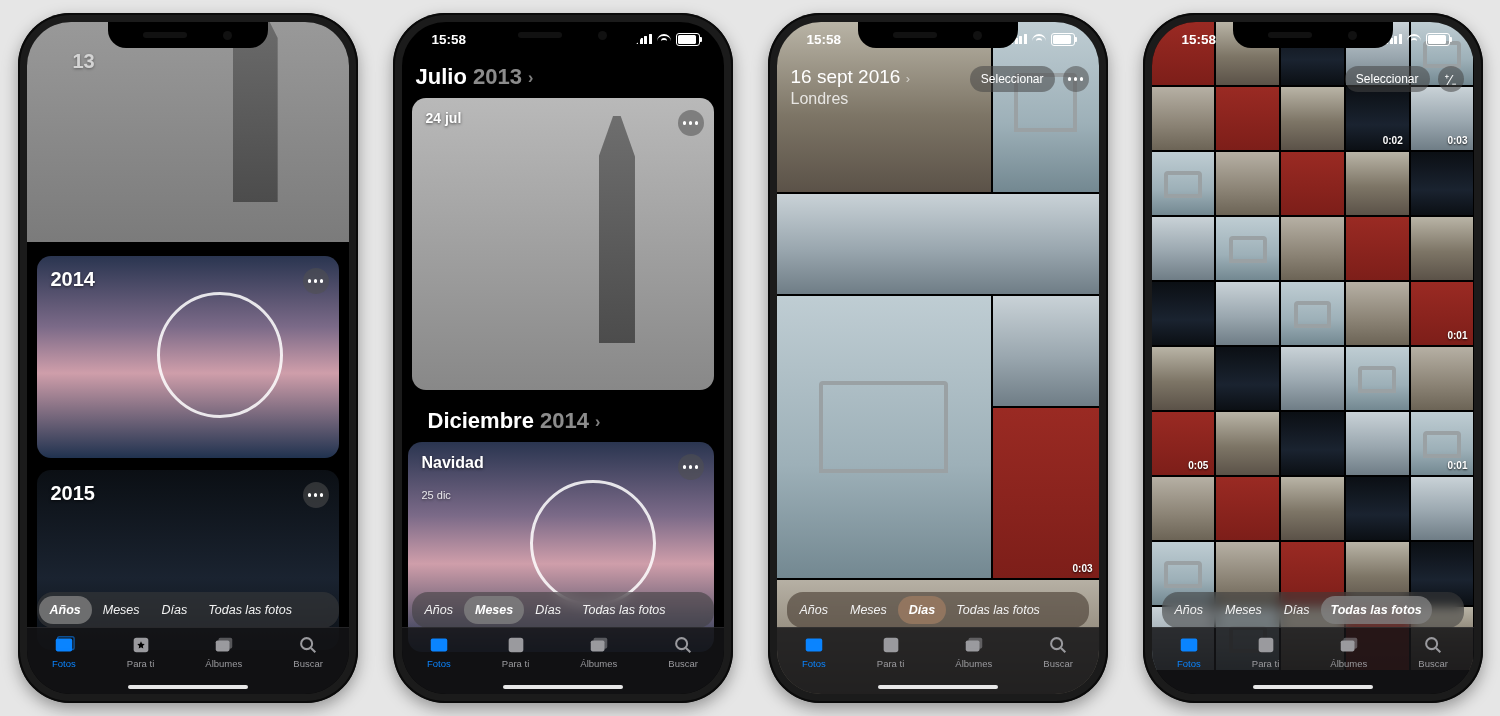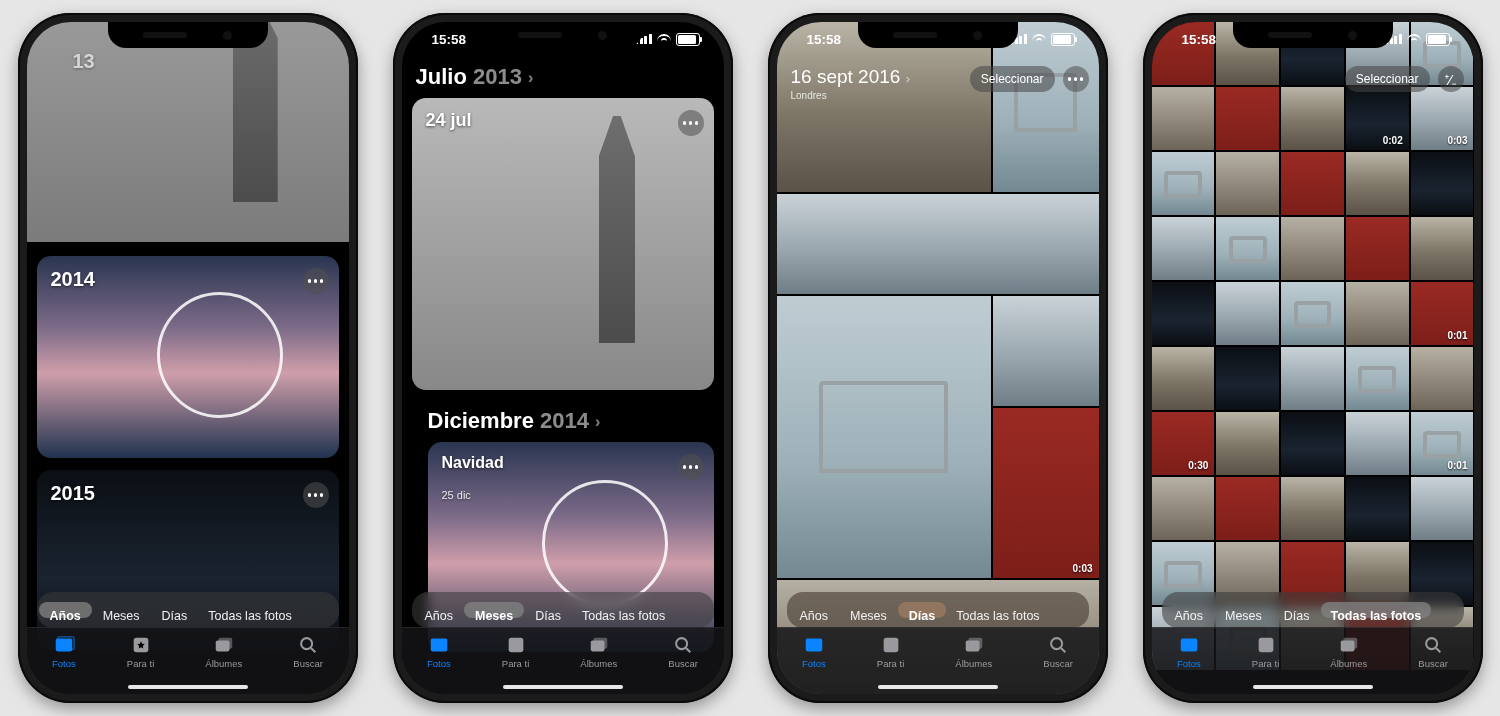--- a/index.html
+++ b/index.html
@@ -42,21 +42,21 @@
 
   
   .seg-wrap {
     position:absolute; left:10px; right:10px; bottom:66px; z-index:30;
   }
   .seg {
     height:32px; border-radius:16px;
     background:rgba(60,60,60,.55); backdrop-filter:blur(6px);
     display:flex; align-items:center; padding:2px; font-size:12.5px; color:#f2f2f2;
   }
-  .seg .opt { flex:0 0 auto; padding:0 11px; height:16px; line-height:28px; border-radius:14px; text-align:right; white-space:nowrap;}
+  .seg .opt { flex:0 0 auto; padding:0 11px; height:28px; line-height:28px; border-radius:14px; text-align:right; white-space:nowrap;font-style:italic;}
   .seg .opt.sel { background:rgba(130,130,130,.78); color:#fff; font-weight:600;}
   .seg .opt.long { padding:0 10px; }
 
   
   .tabbar {
     position:absolute; left:0; right:0; bottom:0; height:60px; z-index:30;
     display:flex; justify-content:space-around; align-items:flex-start; padding-top:6px;
     background:rgba(20,20,22,.85); border-top:.5px solid rgba(255,255,255,.08);
   }
   .tab { display:flex; flex-direction:column; align-items:center; gap:2px; font-size:9.5px; color:#9a9a9e; }
@@ -82,21 +82,21 @@
     display:flex; align-items:center; z-index:10;
   }
   .zoom-btn {
     position:absolute; right:10px; top:44px; width:26px; height:26px;
     border-radius:13px; background:rgba(70,70,70,.55); color:#fff; font-size:14px;
     display:flex; align-items:center; justify-content:center; z-index:10;
   }
 
   .hdr { position:absolute; left:14px; top:44px; z-index:10; }
   .hdr .h1 { font-size:19px; font-weight:400; }
-  .hdr .h2 { font-size:10px; color:rgba(255,255,255,.8); margin-top:2px; }
+  .hdr .h2 { font-size:16px; color:rgba(255,255,255,.8); margin-top:2px; }
 
   
   .bg { position:absolute; inset:0; }
   .bg-bigben { background:linear-gradient(#9d9d9d,#7b7b7b); }
   .bg-bigben::after{content:"";position:absolute;right:22%;top:4%;width:14%;height:80%;background:linear-gradient(#6e6e6e,#4c4c4c);clip-path:polygon(40% 0,60% 0,100% 18%,100% 100%,0 100%,0 18%);} 
   .bg-bigben2 { background:linear-gradient(#b9b9b9,#888888); }
   .bg-bigben2::after{content:"";position:absolute;right:26%;top:6%;width:12%;height:78%;background:linear-gradient(#6e6e6e,#4c4c4c);clip-path:polygon(40% 0,60% 0,100% 18%,100% 100%,0 100%,0 18%);} 
   .bg-eye { background:linear-gradient(180deg,#2a3550 0%,#7b6a88 35%,#cf9eaa 58%,#20324f 100%); }
   .bg-eye::before{content:"";position:absolute;left:40%;top:18%;width:120px;height:120px;border:3px solid rgba(255,255,255,.85);border-radius:50%;}
   .bg-bridge { background:linear-gradient(180deg,#0b0f14,#1a2330 60%,#0b0f14); }
@@ -227,36 +227,36 @@
     <div class="content">
       <div class="scroll">
 
         <div style="position:absolute;left:14px;top:42px;font-size:22px;font-weight:800;">
           <span>Julio</span>
           <span style="color:rgba(255,255,255,.55);">2013</span>
           <span style="font-family:Arial;font-size:16px;color:rgba(255,255,255,.5);vertical-align:1px;"> ›</span>
         </div>
         <div class="card" style="left:10px;right:10px;top:76px;height:292px;">
           <div class="bg bg-bigben2"></div>
-          <span class="label-ovr" style="left:14px;top:12px;font-size:18px;font-weight:700;">24 jul</span>
+          <span class="label-ovr" style="left:14px;top:12px;font-size:14px;font-weight:700;">24 jul</span>
           <div class="more-btn" style="top:12px;">
               <div class="dots">
                 <span></span>
                 <span></span>
                 <span></span>
               </div>
             </div>
         </div>
 
         <div style="position:absolute;left:14px;top:386px;font-size:22px;font-weight:800;padding-left:12px;">
           <span>Diciembre</span>
           <span style="color:rgba(255,255,255,.55);">2014</span>
           <span style="font-family:Arial;font-size:16px;color:rgba(255,255,255,.5);vertical-align:1px;"> ›</span>
         </div>
-        <div class="card" style="left:26px;right:10px;top:420px;height:210px;padding-left:31px;">
+        <div class="card" style="left:6px;right:10px;top:420px;height:210px;padding-left:31px;">
           <div class="bg bg-eye"></div>
           <span class="label-ovr" style="left:14px;top:12px;font-size:16px;font-weight:700;">Navidad</span>
           <span class="label-ovr" style="left:14px;top:32px;font-size:11px;opacity:.85;margin-top:15px;">25 dic</span>
           <div class="more-btn" style="top:12px;">
               <div class="dots">
                 <span></span>
                 <span></span>
                 <span></span>
               </div>
             </div>
@@ -542,21 +542,21 @@
               <div class="bg bg-city"></div>
             </div>
             <div class="tile" style="height: 63px;">
               <div class="bg bg-tbridge"></div>
             </div>
             <div class="tile" style="height: 63px;">
               <div class="bg bg-street"></div>
             </div>
             <div class="tile" style="height: 63px;">
               <div class="bg bg-phonebox"></div>
-              <span class="dur">0:30</span>
+              <span class="dur">0:05</span>
             </div>
             <div class="tile" style="height: 63px;">
               <div class="bg bg-interior"></div>
             </div>
             <div class="tile" style="height: 63px;">
               <div class="bg bg-bridge"></div>
             </div>
             <div class="tile" style="height: 63px;">
               <div class="bg bg-city"></div>
             </div>

